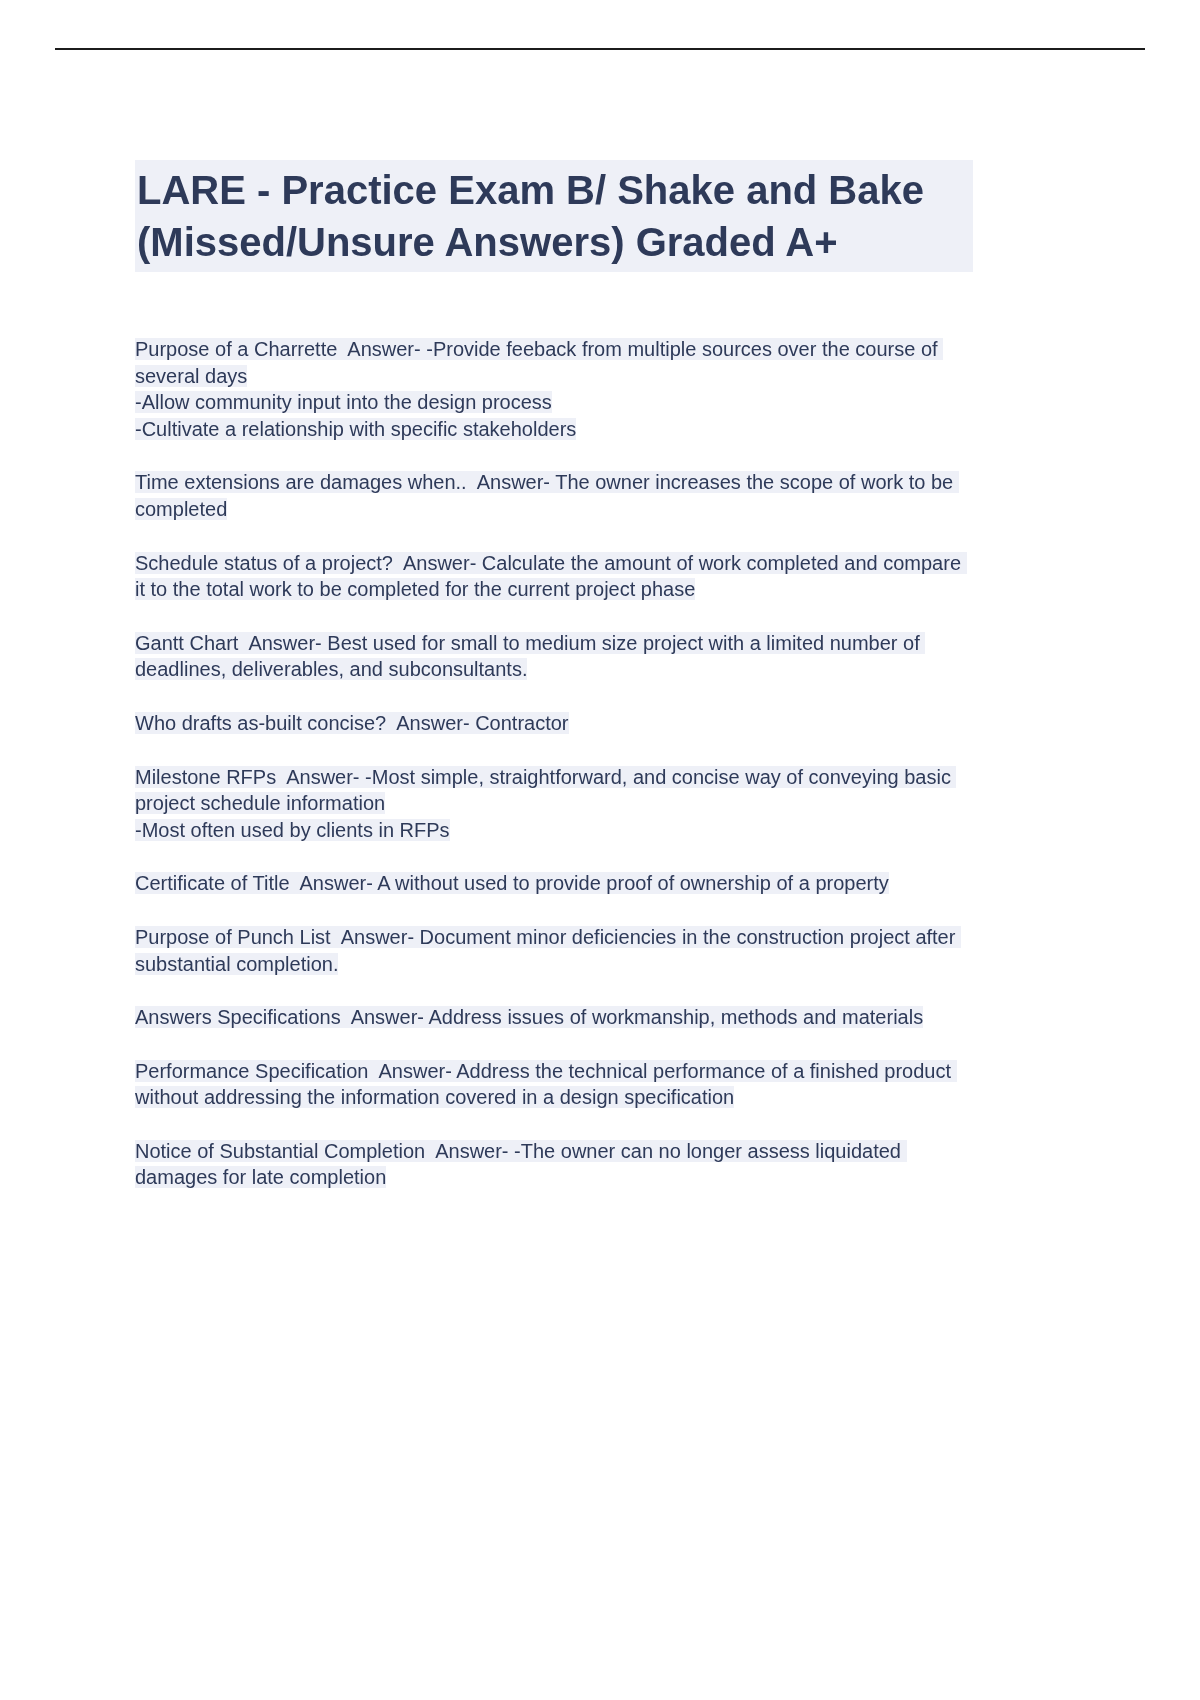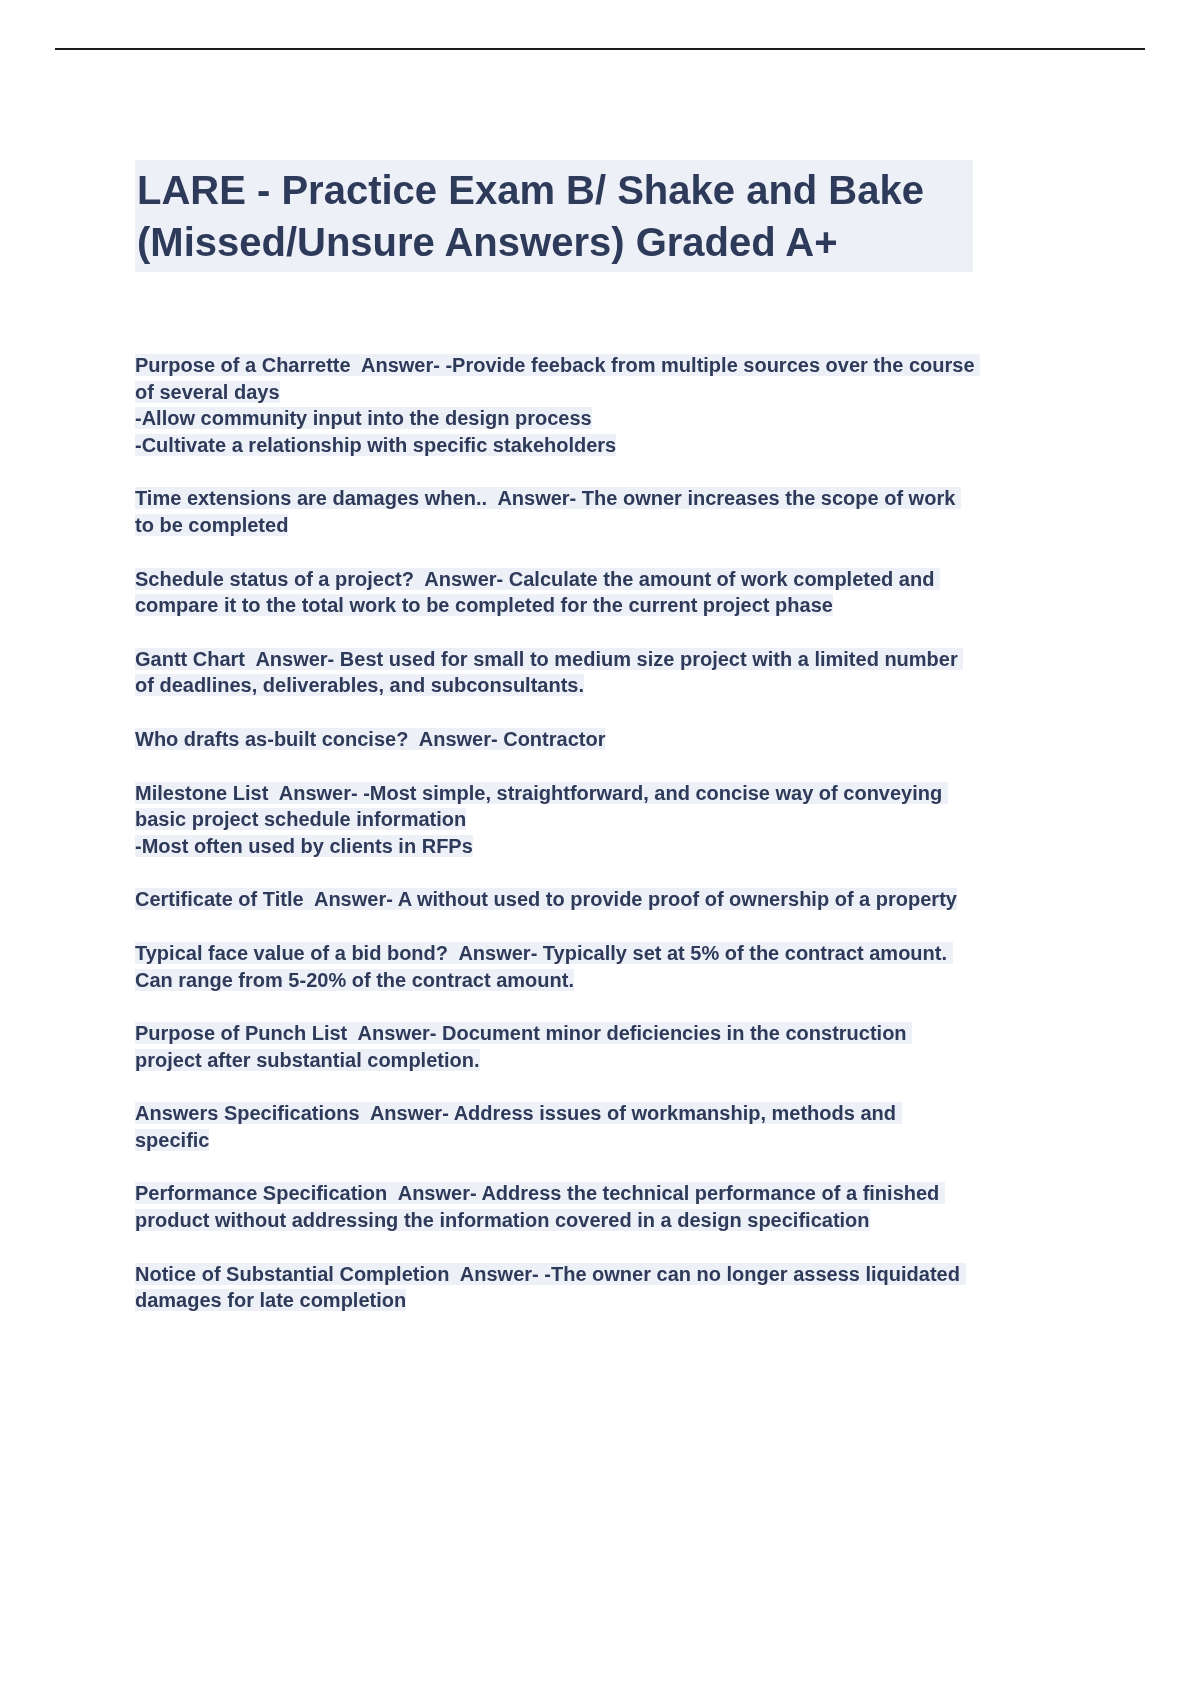--- a/index.html
+++ b/index.html
@@ -36,22 +36,21 @@
     background: #eef0f7;
     font-size: 40px;
     font-weight: bold;
     line-height: 1.3;
     color: #2e3a59;
     padding: 4px 2px;
     width: 838px;
   }
 
   .qa-list {
-    margin-top: 80px;
-    font-weight: bold;
+    margin-top: 64px;
   }
 
   .qa {
     font-size: 20px;
     line-height: 1.33;
     margin: 0 0 27px 0;
     white-space: pre-wrap;
     color: #2e3a59;
   }
 
@@ -77,30 +76,29 @@
 -Cultivate a relationship with specific stakeholders</span></p>
 
   <p class="qa"><span class="hl">Time extensions are damages when..  </span><span class="hl">Answer- </span><span class="hl">The owner increases the scope of work to be completed</span></p>
 
   <p class="qa"><span class="hl">Schedule status of a project?  </span><span class="hl">Answer- </span><span class="hl">Calculate the amount of work completed and compare it to the total work to be completed for the current project phase</span></p>
 
   <p class="qa"><span class="hl">Gantt Chart  </span><span class="hl">Answer- </span><span class="hl">Best used for small to medium size project with a limited number of deadlines, deliverables, and subconsultants.</span></p>
 
   <p class="qa"><span class="hl">Who drafts as-built concise?  </span><span class="hl">Answer- </span><span class="hl">Contractor</span></p>
 
-  <p class="qa"><span class="hl">Milestone List  </span><span class="hl">Answer- </span><span class="hl">-Most simple, straightforward, and concise way of conveying basic project schedule information
+  <p class="qa"><span class="hl">Milestone RFPs  </span><span class="hl">Answer- </span><span class="hl">-Most simple, straightforward, and concise way of conveying basic project schedule information
 -Most often used by clients in RFPs</span></p>
 
   <p class="qa"><span class="hl">Certificate of Title  </span><span class="hl">Answer- </span><span class="hl">A without used to provide proof of ownership of a property</span></p>
 
-  <p class="qa"><span class="hl">Typical face value of a bid bond?  </span><span class="hl">Answer- </span><span class="hl">Typically set at 5% of the contract amount. Can range from 5-20% of the contract amount.</span></p>
 
   <p class="qa"><span class="hl">Purpose of Punch List  </span><span class="hl">Answer- </span><span class="hl">Document minor deficiencies in the construction project after substantial completion.</span></p>
 
-  <p class="qa"><span class="hl">Answers Specifications  </span><span class="hl">Answer- </span><span class="hl">Address issues of workmanship, methods and specific</span></p>
+  <p class="qa"><span class="hl">Answers Specifications  </span><span class="hl">Answer- </span><span class="hl">Address issues of workmanship, methods and materials</span></p>
 
   <p class="qa"><span class="hl">Performance Specification  </span><span class="hl">Answer- </span><span class="hl">Address the technical performance of a finished product without addressing the information covered in a design specification</span></p>
 
   <p class="qa"><span class="hl">Notice of Substantial Completion  </span><span class="hl">Answer- </span><span class="hl">-The owner can no longer assess liquidated damages for late completion</span></p>
 </div>
   </div>
 
   <div class="rule rule-bottom"></div>
 
 </div>

